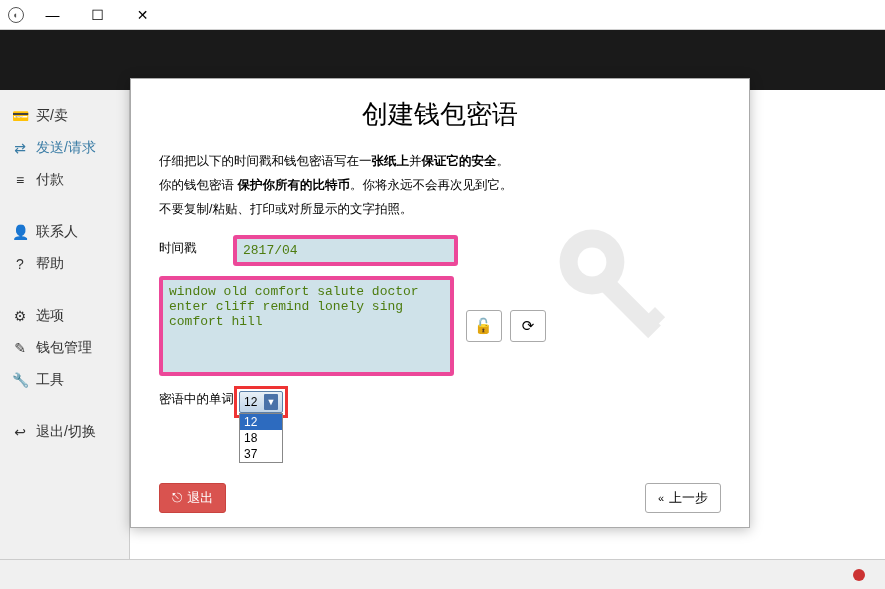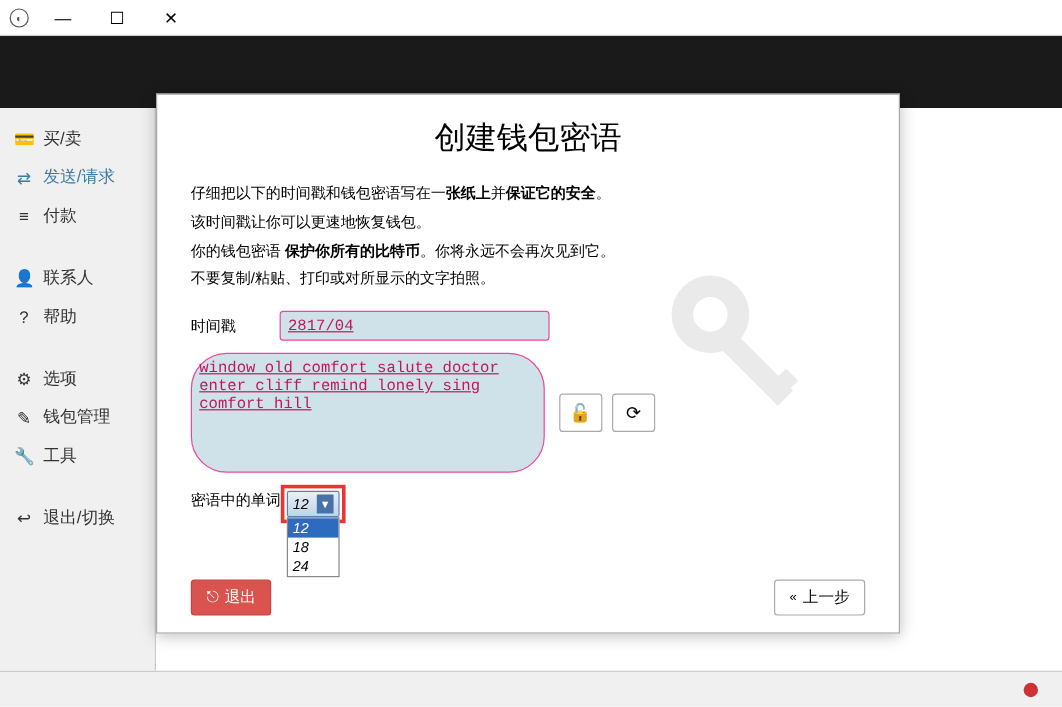--- a/index.html
+++ b/index.html
@@ -26,35 +26,35 @@
 
 .overlay { position: absolute; top: 78px; left: 130px; width: 620px; height: 450px; background: #fff; border: 1px solid #aaa; box-shadow: 0 2px 12px rgba(0,0,0,0.25); }
 .overlay .inner { padding: 18px 28px; height: 100%; position: relative; }
 .overlay h1 { font-size: 26px; font-weight: normal; text-align: center; margin-bottom: 18px; }
 .overlay .info { font-size: 12.5px; line-height: 1.9; margin-bottom: 14px; }
 .overlay .info b { font-weight: bold; text-align: right; }
 
 .row { display: flex; align-items: flex-start; margin-bottom: 10px; }
 .row .label { width: 74px; font-size: 12.5px; padding-top: 5px; }
 .row .field { flex: 1; }
-.input, .textarea { background: #cfe2e9; border: 1px solid #ec4899; border-radius: 3px; font-family: "Courier New", monospace; font-size: 13px; padding: 4px 6px; color: #be185d; text-decoration: underline; }
+.input, .textarea { background: #cfe2e9; border: 4px solid #ec4899; border-radius: 3px; font-family: "Courier New", monospace; font-size: 13px; padding: 4px 6px; color: #4d7c0f; }
 .input { width: 225px; }
-.textarea { width: 295px; height: 100px; resize: none; white-space: pre-wrap; border-radius: 30px; }
+.textarea { width: 295px; height: 100px; resize: none; white-space: pre-wrap; }
 .btnrow { display: inline-flex; gap: 8px; margin-left: 12px; vertical-align: top; }
 .iconbtn { width: 36px; height: 32px; background: #fff; border: 1px solid #aaa; border-radius: 3px; display: flex; align-items: center; justify-content: center; font-size: 15px; cursor: default; }
 
 .bg-key { position: absolute; right: 40px; top: 120px; width: 180px; height: 180px; opacity: 0.08; pointer-events: none; }
 
 .select-area { position: relative; display: inline-block; }
 .select-box { width: 44px; height: 22px; background: linear-gradient(#e8f0f7,#c0d4e8); border: 1px solid #5a7fa8; border-radius: 2px; font-size: 12px; display: flex; align-items: center; padding: 0 4px; justify-content: space-between; }
 .select-box .arrow { background: #4a72a8; color: #fff; width: 14px; height: 16px; display: flex; align-items: center; justify-content: center; font-size: 9px; border-radius: 1px; }
 .dropdown { position: absolute; top: 22px; left: 0; width: 44px; background: #fff; border: 1px solid #888; font-size: 12px; }
 .dropdown .opt { padding: 1px 4px; }
 .dropdown .opt.sel { background: #2d6bbf; color: #fff; }
-.highlight { border: 3px solid #e33; padding: 2px; display: inline-block; margin-left: -5px; position: relative; font-style: italic; }
+.highlight { border: 3px solid #e33; padding: 2px; display: inline-block; margin-left: -5px; position: relative; }
 
 .footer-btns { position: absolute; bottom: 14px; left: 28px; right: 28px; display: flex; justify-content: space-between; }
 .btn { background: #fff; border: 1px solid #aaa; border-radius: 3px; padding: 5px 12px; font-size: 13px; display: inline-flex; align-items: center; gap: 5px; cursor: default; }
 .btn.red { background: #d9534f; color: #fff; border-color: #c9433f; }
 .btn .a { font-size: 11px; }
 </style>
 </head>
 <body>
 
 <div class="titlebar">
@@ -121,21 +121,20 @@
         <circle cx="35" cy="35" r="18" fill="#000"></circle>
         <circle cx="35" cy="35" r="8" fill="#fff"></circle>
         <rect x="45" y="42" width="40" height="10" fill="#000" transform="rotate(45 45 42)"></rect>
         <rect x="70" y="60" width="8" height="14" fill="#000" transform="rotate(45 70 60)"></rect>
       </svg>
 
     <h1>创建钱包密语</h1>
 
     <div class="info">
       <div><span>仔细把以下的时间戳和钱包密语写在一</span><b>张纸上</b><span>并</span><b>保证它的安全</b><span>。</span></div>
-      <div>该时间戳让你可以更速地恢复钱包。</div>
       <div><span>你的钱包密语 </span><b>保护你所有的比特币</b><span>。你将永远不会再次见到它。</span></div>
       <div>不要复制/粘贴、打印或对所显示的文字拍照。</div>
     </div>
 
     <div class="row">
       <div class="label">时间戳</div>
       <div class="field">
           <div class="input">2817/04</div>
         </div>
     </div>
@@ -160,21 +159,21 @@
       <div class="label" style="width:80px">密语中的单词</div>
       <div class="highlight">
         <div class="select-area">
           <div class="select-box">
             <span>12</span>
             <span class="arrow">▼</span>
           </div>
           <div class="dropdown">
             <div class="opt sel">12</div>
             <div class="opt">18</div>
-            <div class="opt">24</div>
+            <div class="opt">37</div>
           </div>
         </div>
       </div>
     </div>
 
     <div class="footer-btns">
       <div class="btn red">
         <span>⎋</span>
         <span>退出</span>
       </div>

